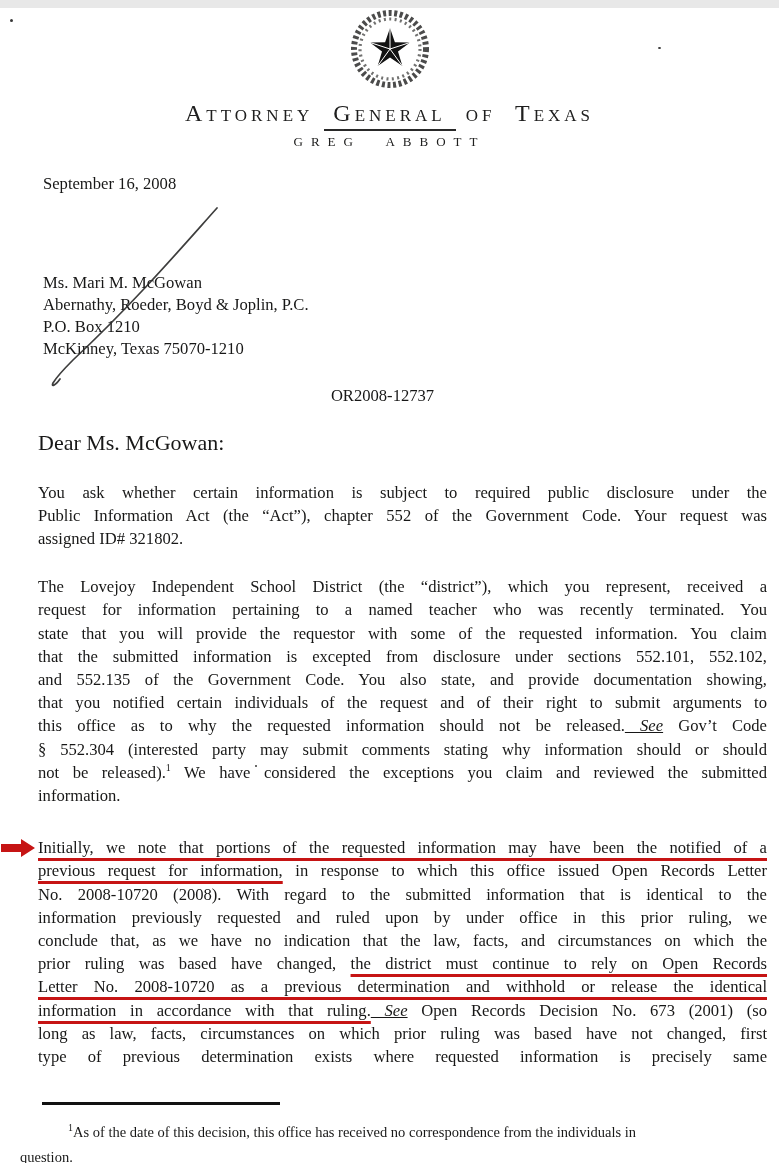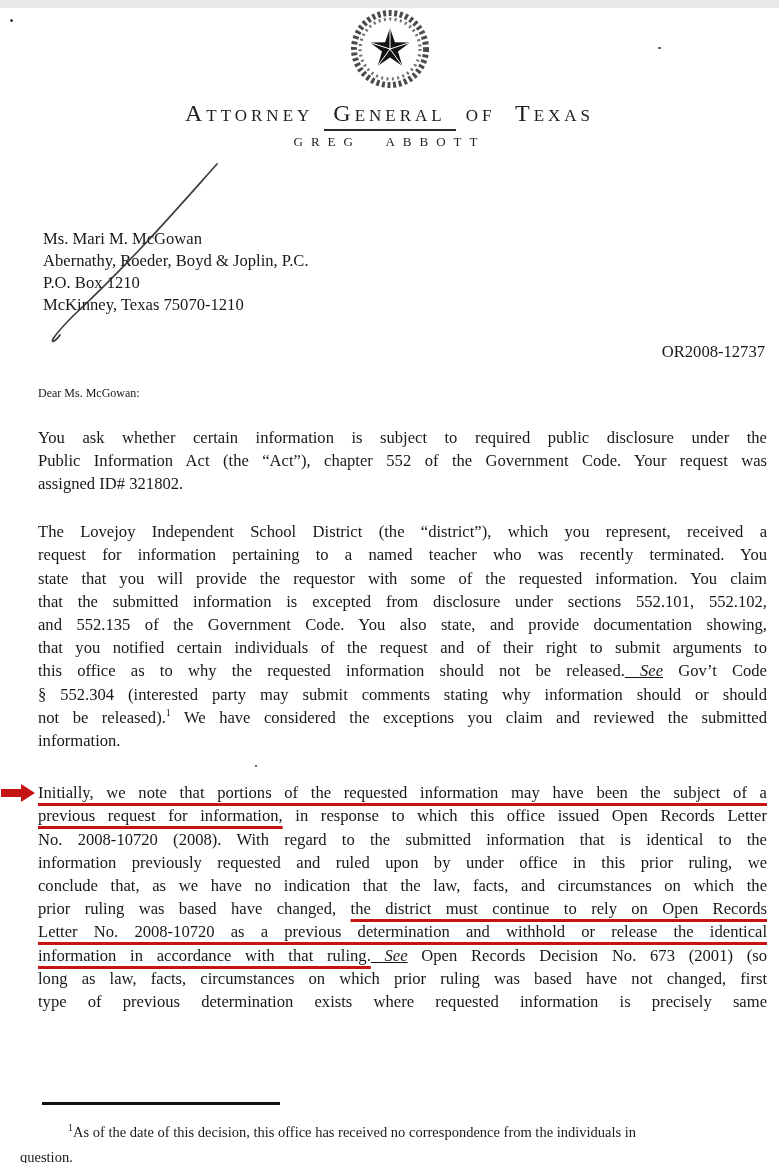--- a/index.html
+++ b/index.html
@@ -35,22 +35,22 @@
     text-align:center;
   }
   
   .date-line{margin:24px 0 0 43px;font-size:16.6px;}
   .recipient{
     position:relative;
     margin:78px 0 0 43px;
     font-size:16.6px;line-height:22px;
   }
   .pen-stroke{position:absolute;left:0;top:-70px;pointer-events:none;}
-  .refnum{margin:26px 14px 0 0;text-align:right;font-size:16.6px;}
-  .salutation{margin:24px 12px 0 38px;font-size:12px;}
+  .refnum{margin:26px 14px 0 0;text-align:center;font-size:16.6px;}
+  .salutation{margin:24px 12px 0 38px;font-size:22px;}
   
   .letter-body{margin:0 12px 0 38px;font-size:16.6px;line-height:23.2px;text-rendering:optimizeLegibility;}
   .paragraph{margin-top:25px;}
   .paragraph.annotated{position:relative;margin-top:29px;}
   .line{min-height:23.2px;}
   .line.j{text-align:justify;text-align-last:justify;}
   .seg.u{
     text-decoration:underline;
     text-decoration-color:var(--red,#d01414);
     text-decoration-thickness:2.6px;
@@ -83,20 +83,21 @@
         <line x1="43" y1="41" x2="55.4" y2="58"></line>
         <line x1="43" y1="41" x2="30.7" y2="58"></line>
         <line x1="43" y1="41" x2="23" y2="34.5"></line>
       </g>
     </svg>
     <div class="agency">Attorney General of Texas</div>
     <div class="header-rule"></div>
     <div class="officer">GREG ABBOTT</div>
   </div>
 
+  <div class="date-line">September 16, 2008</div>
 
   <div class="recipient">
     <svg class="pen-stroke" width="210" height="195" viewBox="0 0 210 195" aria-hidden="true">
       <path d="M174,6 C 140,44 92,100 30,158 C 22,166 13,176 10,181 C 8,185 12,184 17,177" fill="none" stroke="#2b2b2b" stroke-width="1.7" stroke-linecap="round" opacity="0.9"></path>
     </svg>
     <div>Ms. Mari M. McGowan</div>
     <div>Abernathy, Roeder, Boyd &amp; Joplin, P.C.</div>
     <div>P.O. Box 1210</div>
     <div>McKinney, Texas 75070-1210</div>
   </div>
@@ -120,21 +121,21 @@
         <div class="line j"><span class="seg">that you notified certain individuals of the request and of their right to submit arguments to</span></div>
         <div class="line j"><span class="seg">this office as to why the requested information should not be released.</span><span class="seg i"> See</span><span class="seg"> Gov’t Code</span></div>
         <div class="line j"><span class="seg">§ 552.304 (interested party may submit comments stating why information should or should</span></div>
         <div class="line j"><span class="seg">not be released).</span><sup class="fn seg">1</sup><span class="seg"> We have considered the exceptions you claim and reviewed the submitted</span></div>
         <div class="line"><span class="seg">information.</span></div>
       </div>
       <div class="paragraph annotated">
         <svg class="red-arrow" width="34" height="18" viewBox="0 0 34 18">
           <polygon points="0,5 20,5 20,0 34,9 20,18 20,13 0,13" fill="#d01414"></polygon>
         </svg>
-        <div class="line j"><span class="seg u">Initially, we note that portions of the requested information may have been the subject of a</span></div>
+        <div class="line j"><span class="seg u">Initially, we note that portions of the requested information may have been the notified of a</span></div>
         <div class="line j"><span class="seg u">previous request for information,</span><span class="seg"> in response to which this office issued Open Records Letter</span></div>
         <div class="line j"><span class="seg">No. 2008-10720 (2008). With regard to the submitted information that is identical to the</span></div>
         <div class="line j"><span class="seg">information previously requested and ruled upon by under office in this prior ruling, we</span></div>
         <div class="line j"><span class="seg">conclude that, as we have no indication that the law, facts, and circumstances on which the</span></div>
         <div class="line j"><span class="seg">prior ruling was based have changed, </span><span class="seg u">the district must continue to rely on Open Records</span></div>
         <div class="line j"><span class="seg u">Letter No. 2008-10720 as a previous determination and withhold or release the identical</span></div>
         <div class="line j"><span class="seg u">information in accordance with that ruling.</span><span class="seg i"> See</span><span class="seg"> Open Records Decision No. 673 (2001) (so</span></div>
         <div class="line j"><span class="seg">long as law, facts, circumstances on which prior ruling was based have not changed, first</span></div>
         <div class="line j"><span class="seg">type of previous determination exists where requested information is precisely same</span></div>
       </div>

